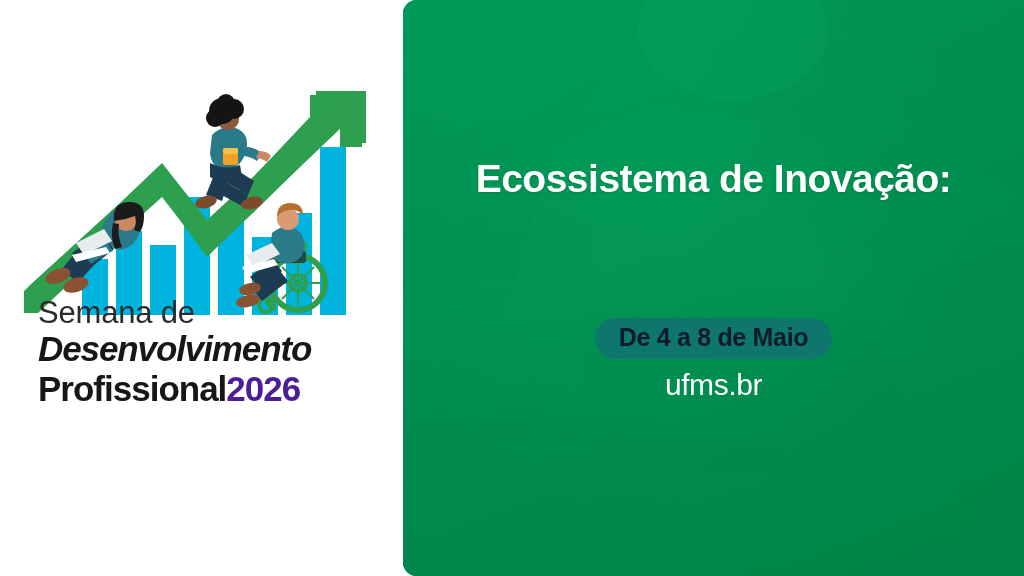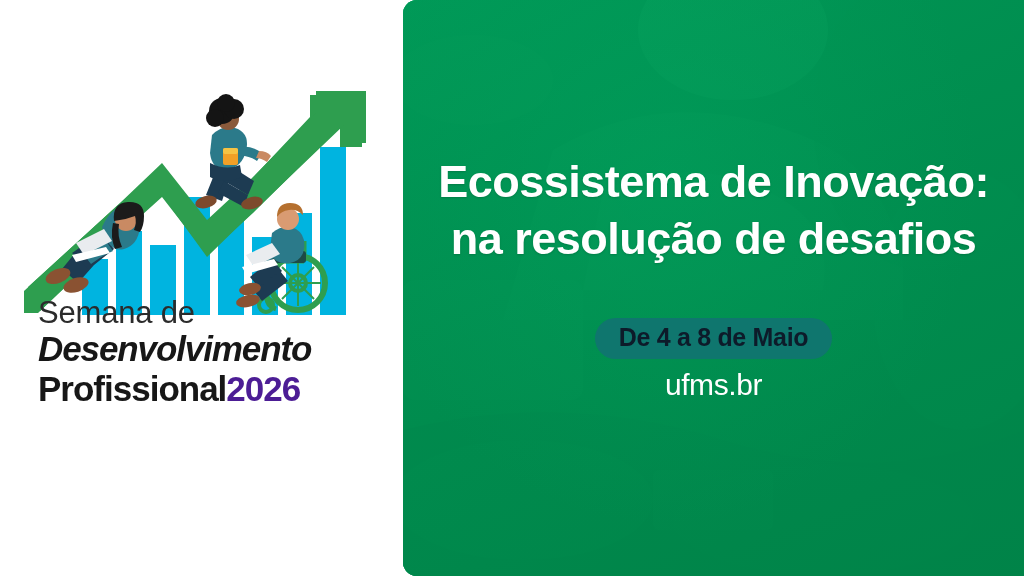--- a/index.html
+++ b/index.html
@@ -61,21 +61,21 @@
   }
   .vignette {
     position:absolute; inset:0;
     background:radial-gradient(ellipse at 42% 30%, rgba(0,168,98,0.30) 0%, rgba(0,120,66,0.0) 62%);
   }
 
   .headline {
     position:absolute; left:30px; top:154px; width:561px;
     text-align:center;
     color:#ffffff;
-    font-size:45px; font-weight:700;
+    font-size:39px; font-weight:700;
     line-height:1.26;
     letter-spacing:-0.5px;
     text-shadow:0 1px 2px rgba(0,60,30,0.25);
   }
   .headline div { white-space:nowrap; }
 
   .date-pill-wrap {
     position:absolute; left:30px; top:318px; width:561px;
     display:flex; justify-content:center;
   }
@@ -267,21 +267,20 @@
         <ellipse cx="120" cy="500" rx="130" ry="60" fill="#04a05c" opacity="0.35"></ellipse>
         <ellipse cx="420" cy="520" rx="150" ry="55" fill="#018a50" opacity="0.40"></ellipse>
         <rect x="250" y="470" width="120" height="60" rx="6" fill="#0fb76e" opacity="0.25"></rect>
       </svg>
     </div>
     <div class="green-wash"></div>
     <div class="vignette"></div>
 
     <div class="headline">
       <div>Ecossistema de Inovação:</div>
-      <div>na resolução de desafios</div>
     </div>
 
     <div class="date-pill-wrap">
       <span class="date-pill">De 4 a 8 de Maio</span>
     </div>
 
     <div class="site">ufms.br</div>
 
   </div>
 </div>

